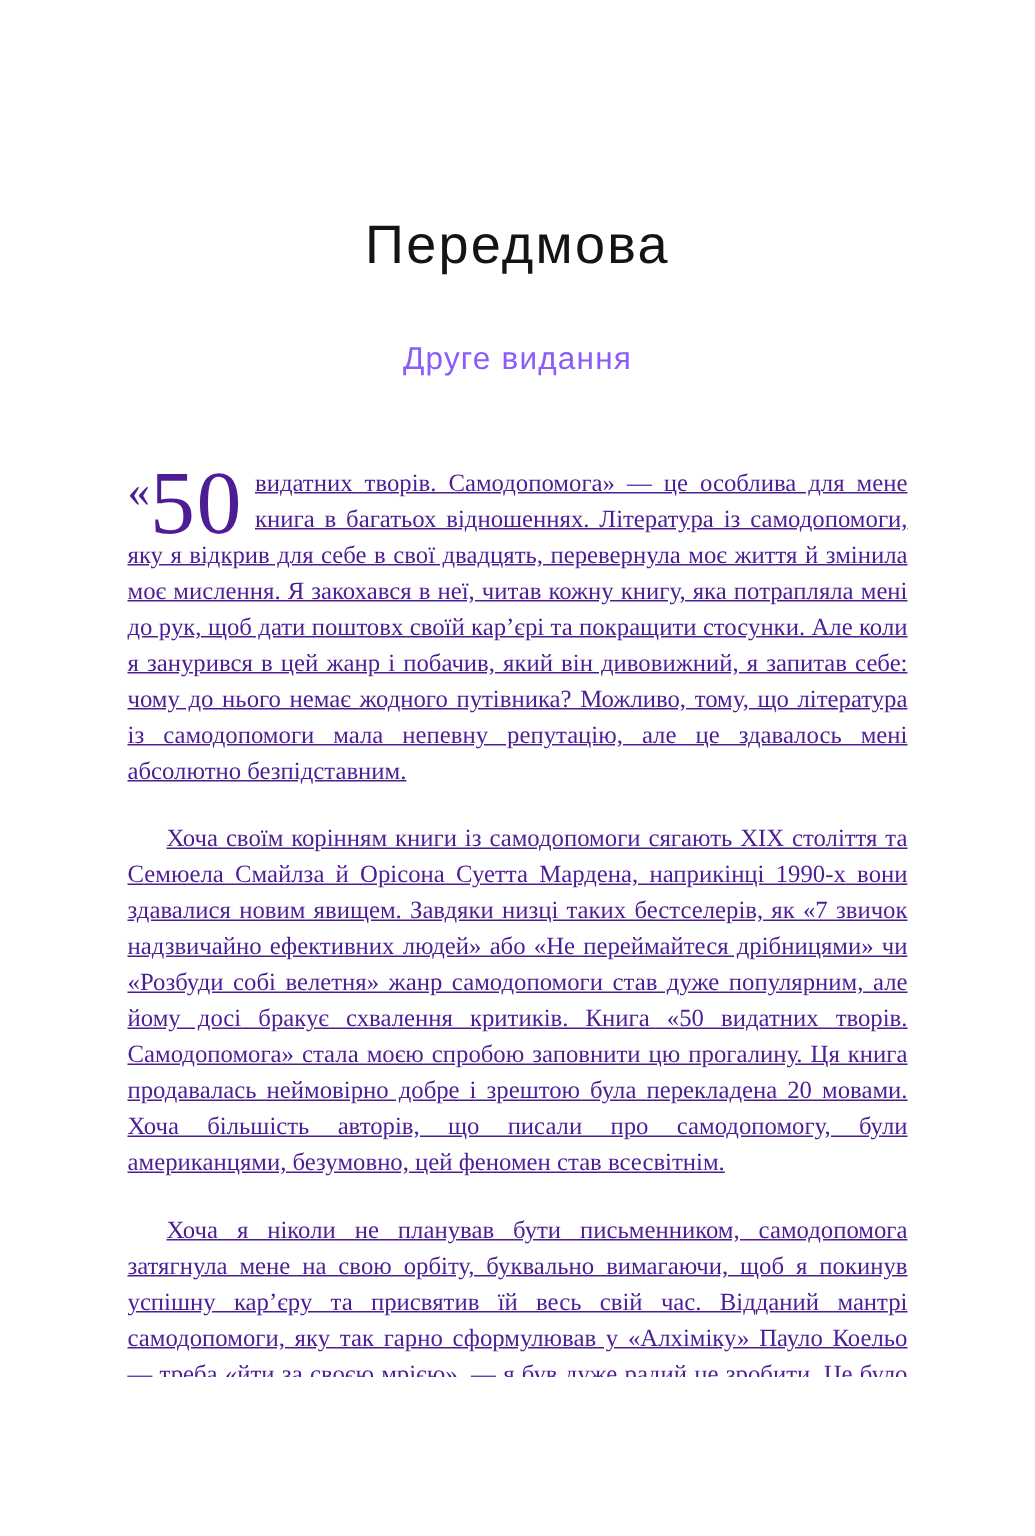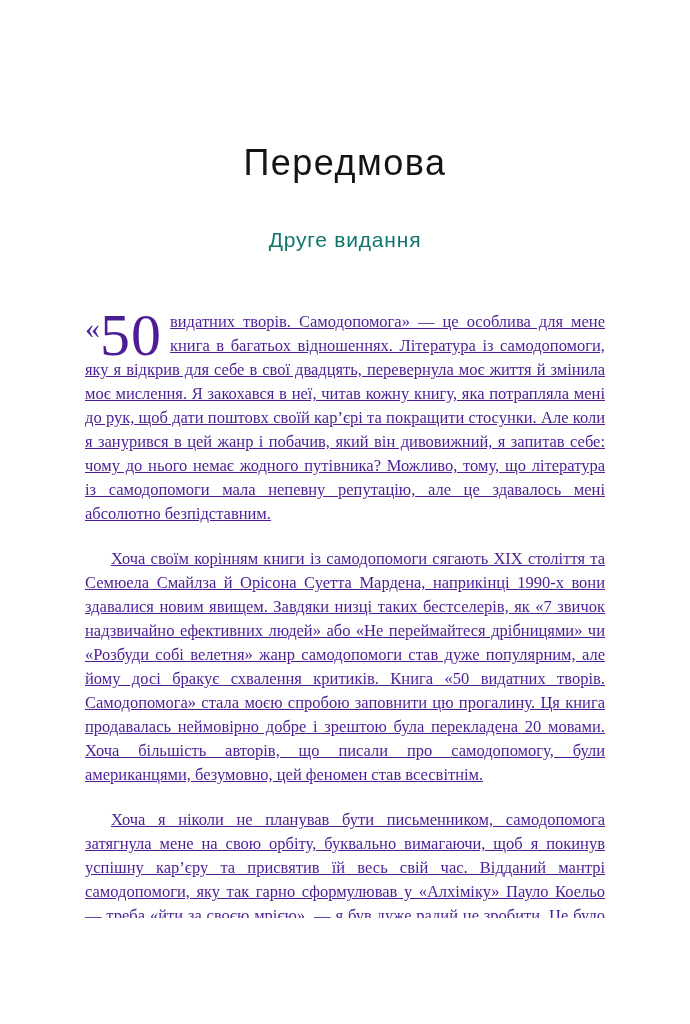--- a/index.html
+++ b/index.html
@@ -26,21 +26,21 @@
     text-align: center;
     color: #141414;
     margin: 0 0 44px 0;
   }
   .subtitle {
     font-family: "Liberation Sans", sans-serif;
     font-weight: 400;
     font-size: 21px;
     letter-spacing: 0.8px;
     text-align: center;
-    color: #0f766e;
+    color: #8b5cf6;
     margin: 0 0 58px 0;
   }
   .body-text {
     font-family: "Liberation Serif", serif;
     font-size: 16.5px;
     line-height: 24px;
     text-align: justify;
     color: #4c1d95;
     text-decoration: underline;
   }

